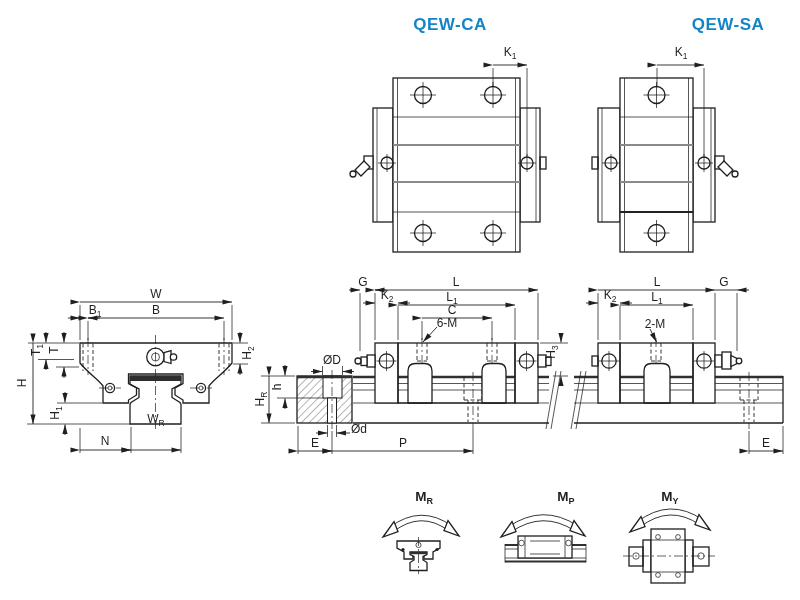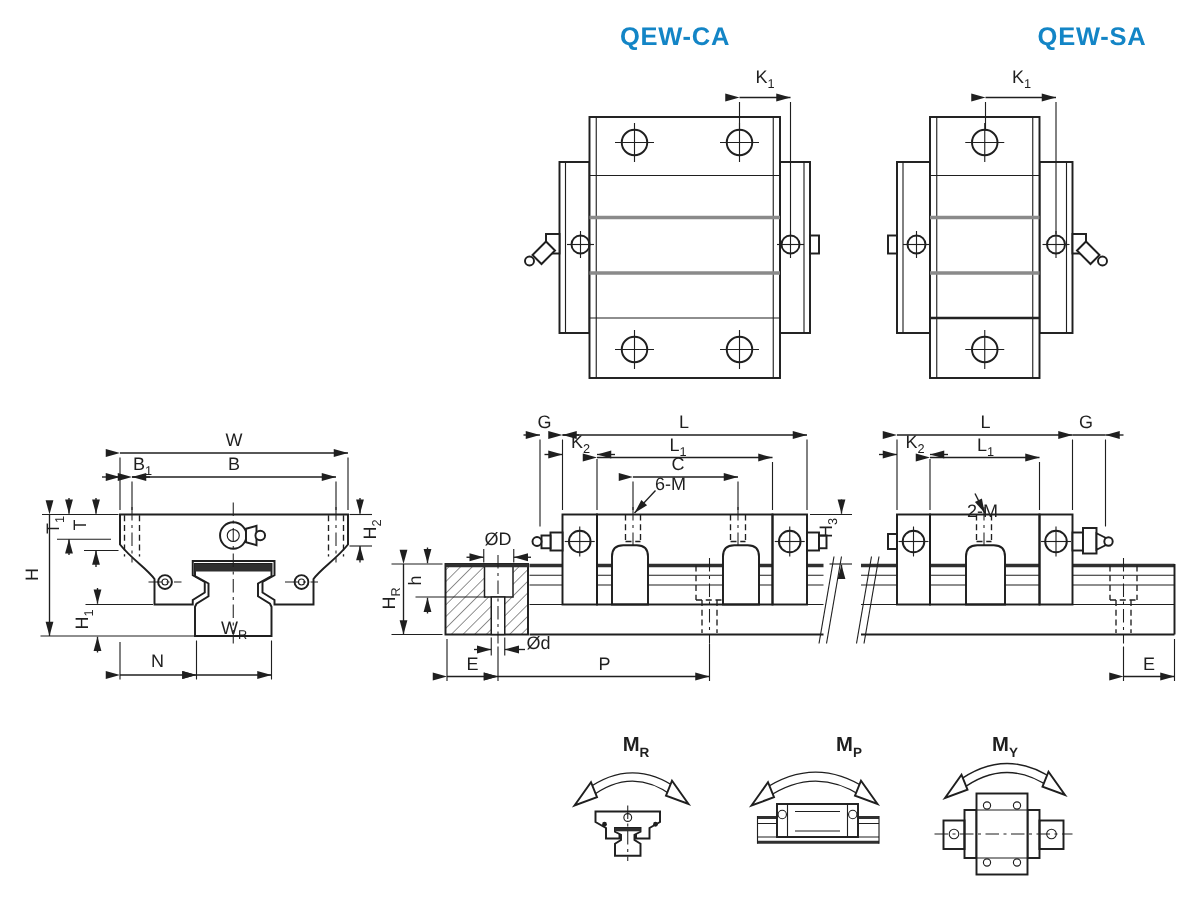--- a/index.html
+++ b/index.html
@@ -441,20 +441,20 @@
 <span class="lbl" style="left:387px;top:296px"><span>K</span><sub>2</sub></span>
 <span class="lbl" style="left:452px;top:298px"><span>L</span><sub>1</sub></span>
 <span class="lbl" style="left:452px;top:311px"><span>C</span><sub></sub></span>
 <span class="lbl" style="left:447px;top:324px"><span>6-M</span><sub></sub></span>
 <span class="lbl rot" style="left:552px;top:352px"><span>H</span><sub>3</sub></span>
 
 <span class="lbl" style="left:657px;top:283px"><span>L</span><sub></sub></span>
 <span class="lbl" style="left:724px;top:283px"><span>G</span><sub></sub></span>
 <span class="lbl" style="left:610px;top:296px"><span>K</span><sub>2</sub></span>
 <span class="lbl" style="left:657px;top:298px"><span>L</span><sub>1</sub></span>
-<span class="lbl" style="left:655px;top:342px"><span>2-M</span><sub></sub></span>
+<span class="lbl" style="left:655px;top:325px"><span>2-M</span><sub></sub></span>
 <span class="lbl" style="left:766px;top:444px"><span>E</span><sub></sub></span>
 
 <span class="mlbl" style="left:424px;top:498px"><span>M</span><sub>R</sub></span>
 <span class="mlbl" style="left:566px;top:498px"><span>M</span><sub>P</sub></span>
 <span class="mlbl" style="left:670px;top:498px"><span>M</span><sub>Y</sub></span>
 
 </div>
 
 </body></html>

